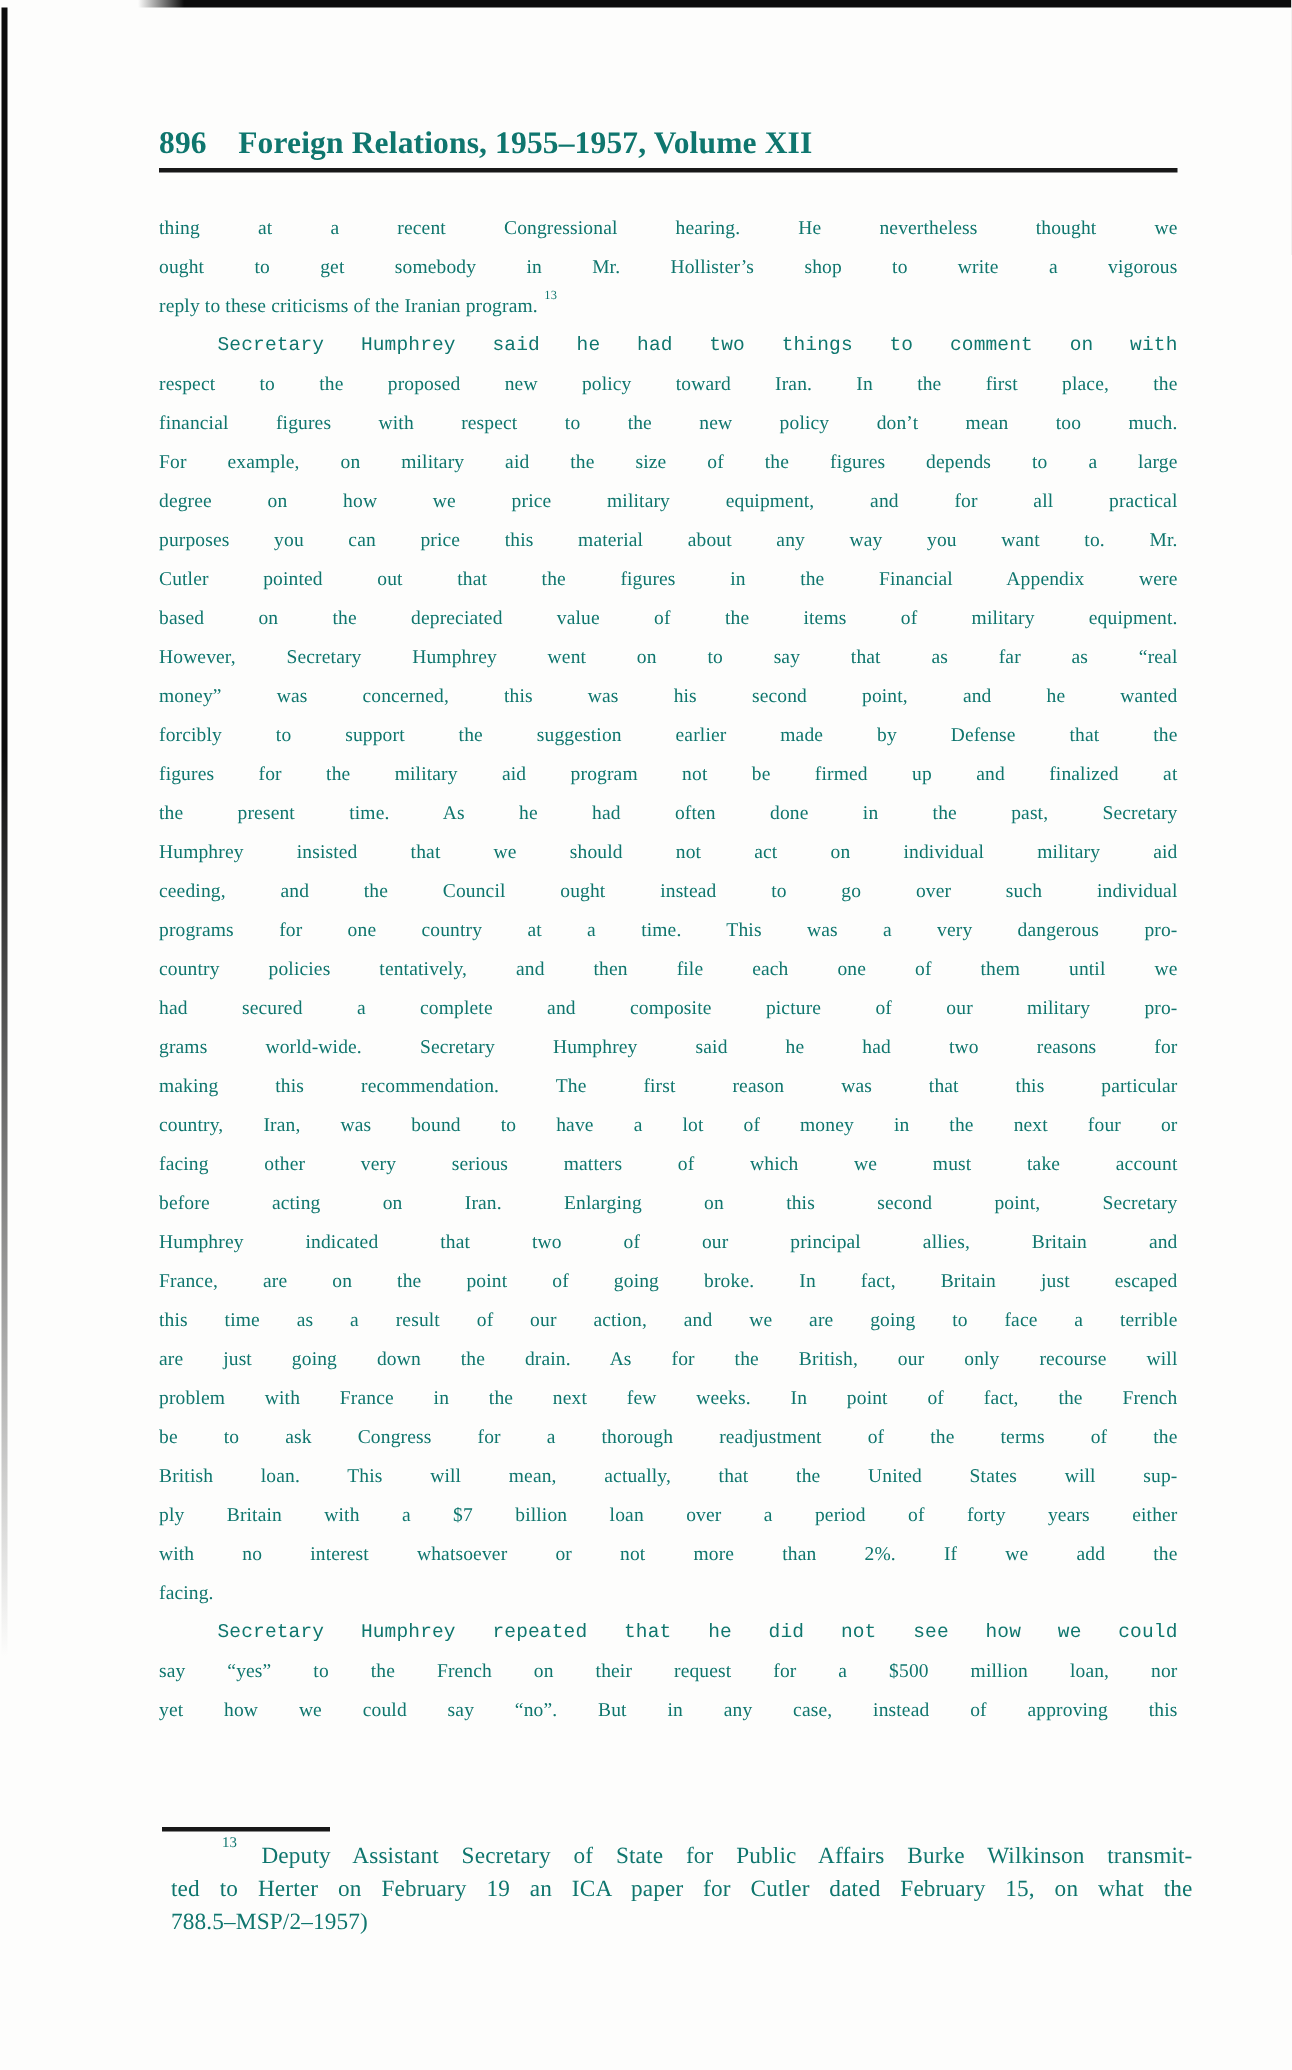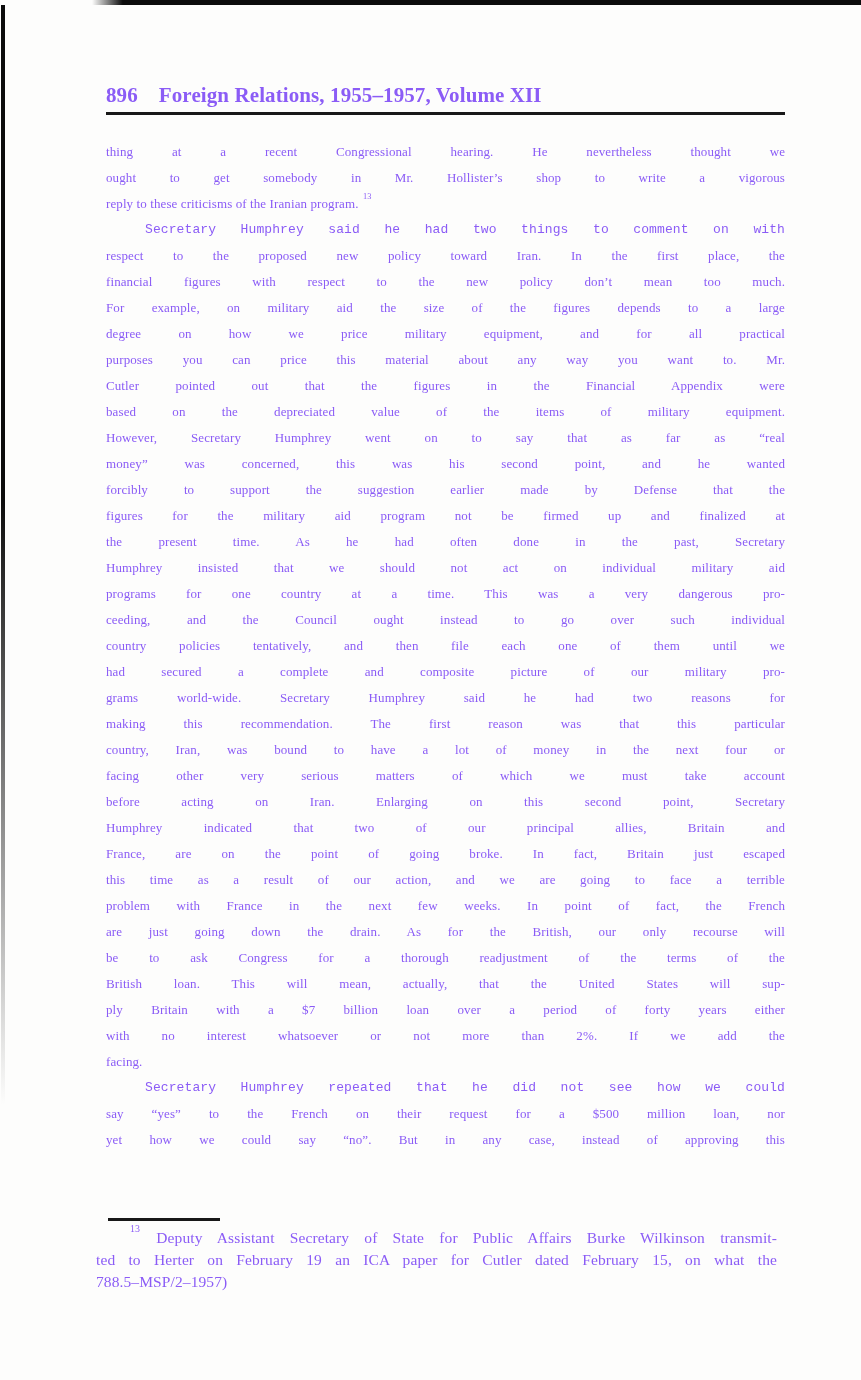--- a/index.html
+++ b/index.html
@@ -3,21 +3,21 @@
 <meta charset="utf-8">
 <style>
   html, body { margin: 0; padding: 0; background: #e8e8e6; }
   .page {
     position: relative;
     width: 861px;
     height: 1380px;
     background: #fdfdfc;
     overflow: hidden;
     font-family: "Liberation Serif", "DejaVu Serif", serif;
-    color: #8b5cf6;
+    color: #0f766e;
   }
   
   .scan-top {
     position: absolute; left: 92px; top: 0; width: 769px; height: 5px;
     background: linear-gradient(to right, rgba(12,12,12,0) 0%, #0c0c0c 4%, #0c0c0c 100%);
   }
   .scan-left {
     position: absolute; left: 1px; top: 5px; width: 4px; height: 1100px;
     background: linear-gradient(to bottom, #0c0c0c 0%, #0c0c0c 45%, rgba(12,12,12,0.45) 75%, rgba(12,12,12,0) 100%);
   }
@@ -39,21 +39,21 @@
   }
   .tline { height: 26px; text-align: justify; text-align-last: justify; }
   .tline.last { text-align-last: auto; }
   .tline.indent { text-indent: 39px; font-family: Liberation Mono, monospace; }
   
   .footnote-rule {
     position: absolute; left: 108px; top: 1218px; width: 112px; height: 3px;
     background: #181818;
   }
   .footnote {
-    position: absolute; left: 96px; top: 1227px; width: 681px;
+    position: absolute; left: 114px; top: 1227px; width: 681px;
     font-size: 15.5px; line-height: 22px;
     letter-spacing: 0.1px;
   }
   .fline { height: 22px; text-align: justify; text-align-last: justify; }
   .fline.last { text-align-last: auto; }
   .fline.indent { text-indent: 33px; }
   sup {
     font-size: 0.64em;
     line-height: 0;
     position: relative;
@@ -88,34 +88,34 @@
         <div class="tline">degree on how we price military equipment, and for all practical</div>
         <div class="tline">purposes you can price this material about any way you want to. Mr.</div>
         <div class="tline">Cutler pointed out that the figures in the Financial Appendix were</div>
         <div class="tline">based on the depreciated value of the items of military equipment.</div>
         <div class="tline">However, Secretary Humphrey went on to say that as far as “real</div>
         <div class="tline">money” was concerned, this was his second point, and he wanted</div>
         <div class="tline">forcibly to support the suggestion earlier made by Defense that the</div>
         <div class="tline">figures for the military aid program not be firmed up and finalized at</div>
         <div class="tline">the present time. As he had often done in the past, Secretary</div>
         <div class="tline">Humphrey insisted that we should not act on individual military aid</div>
+        <div class="tline">ceeding, and the Council ought instead to go over such individual</div>
         <div class="tline">programs for one country at a time. This was a very dangerous pro-</div>
-        <div class="tline">ceeding, and the Council ought instead to go over such individual</div>
         <div class="tline">country policies tentatively, and then file each one of them until we</div>
         <div class="tline">had secured a complete and composite picture of our military pro-</div>
         <div class="tline">grams world-wide. Secretary Humphrey said he had two reasons for</div>
         <div class="tline">making this recommendation. The first reason was that this particular</div>
         <div class="tline">country, Iran, was bound to have a lot of money in the next four or</div>
         <div class="tline">facing other very serious matters of which we must take account</div>
         <div class="tline">before acting on Iran. Enlarging on this second point, Secretary</div>
         <div class="tline">Humphrey indicated that two of our principal allies, Britain and</div>
         <div class="tline">France, are on the point of going broke. In fact, Britain just escaped</div>
         <div class="tline">this time as a result of our action, and we are going to face a terrible</div>
+        <div class="tline">are just going down the drain. As for the British, our only recourse will</div>
         <div class="tline">problem with France in the next few weeks. In point of fact, the French</div>
-        <div class="tline">are just going down the drain. As for the British, our only recourse will</div>
         <div class="tline">be to ask Congress for a thorough readjustment of the terms of the</div>
         <div class="tline">British loan. This will mean, actually, that the United States will sup-</div>
         <div class="tline">ply Britain with a $7 billion loan over a period of forty years either</div>
         <div class="tline">with no interest whatsoever or not more than 2%. If we add the</div>
         <div class="tline last">facing.</div>
       </div>
     <div>
         <div class="tline indent">Secretary Humphrey repeated that he did not see how we could</div>
         <div class="tline">say “yes” to the French on their request for a $500 million loan, nor</div>
         <div class="tline">yet how we could say “no”. But in any case, instead of approving this</div>

